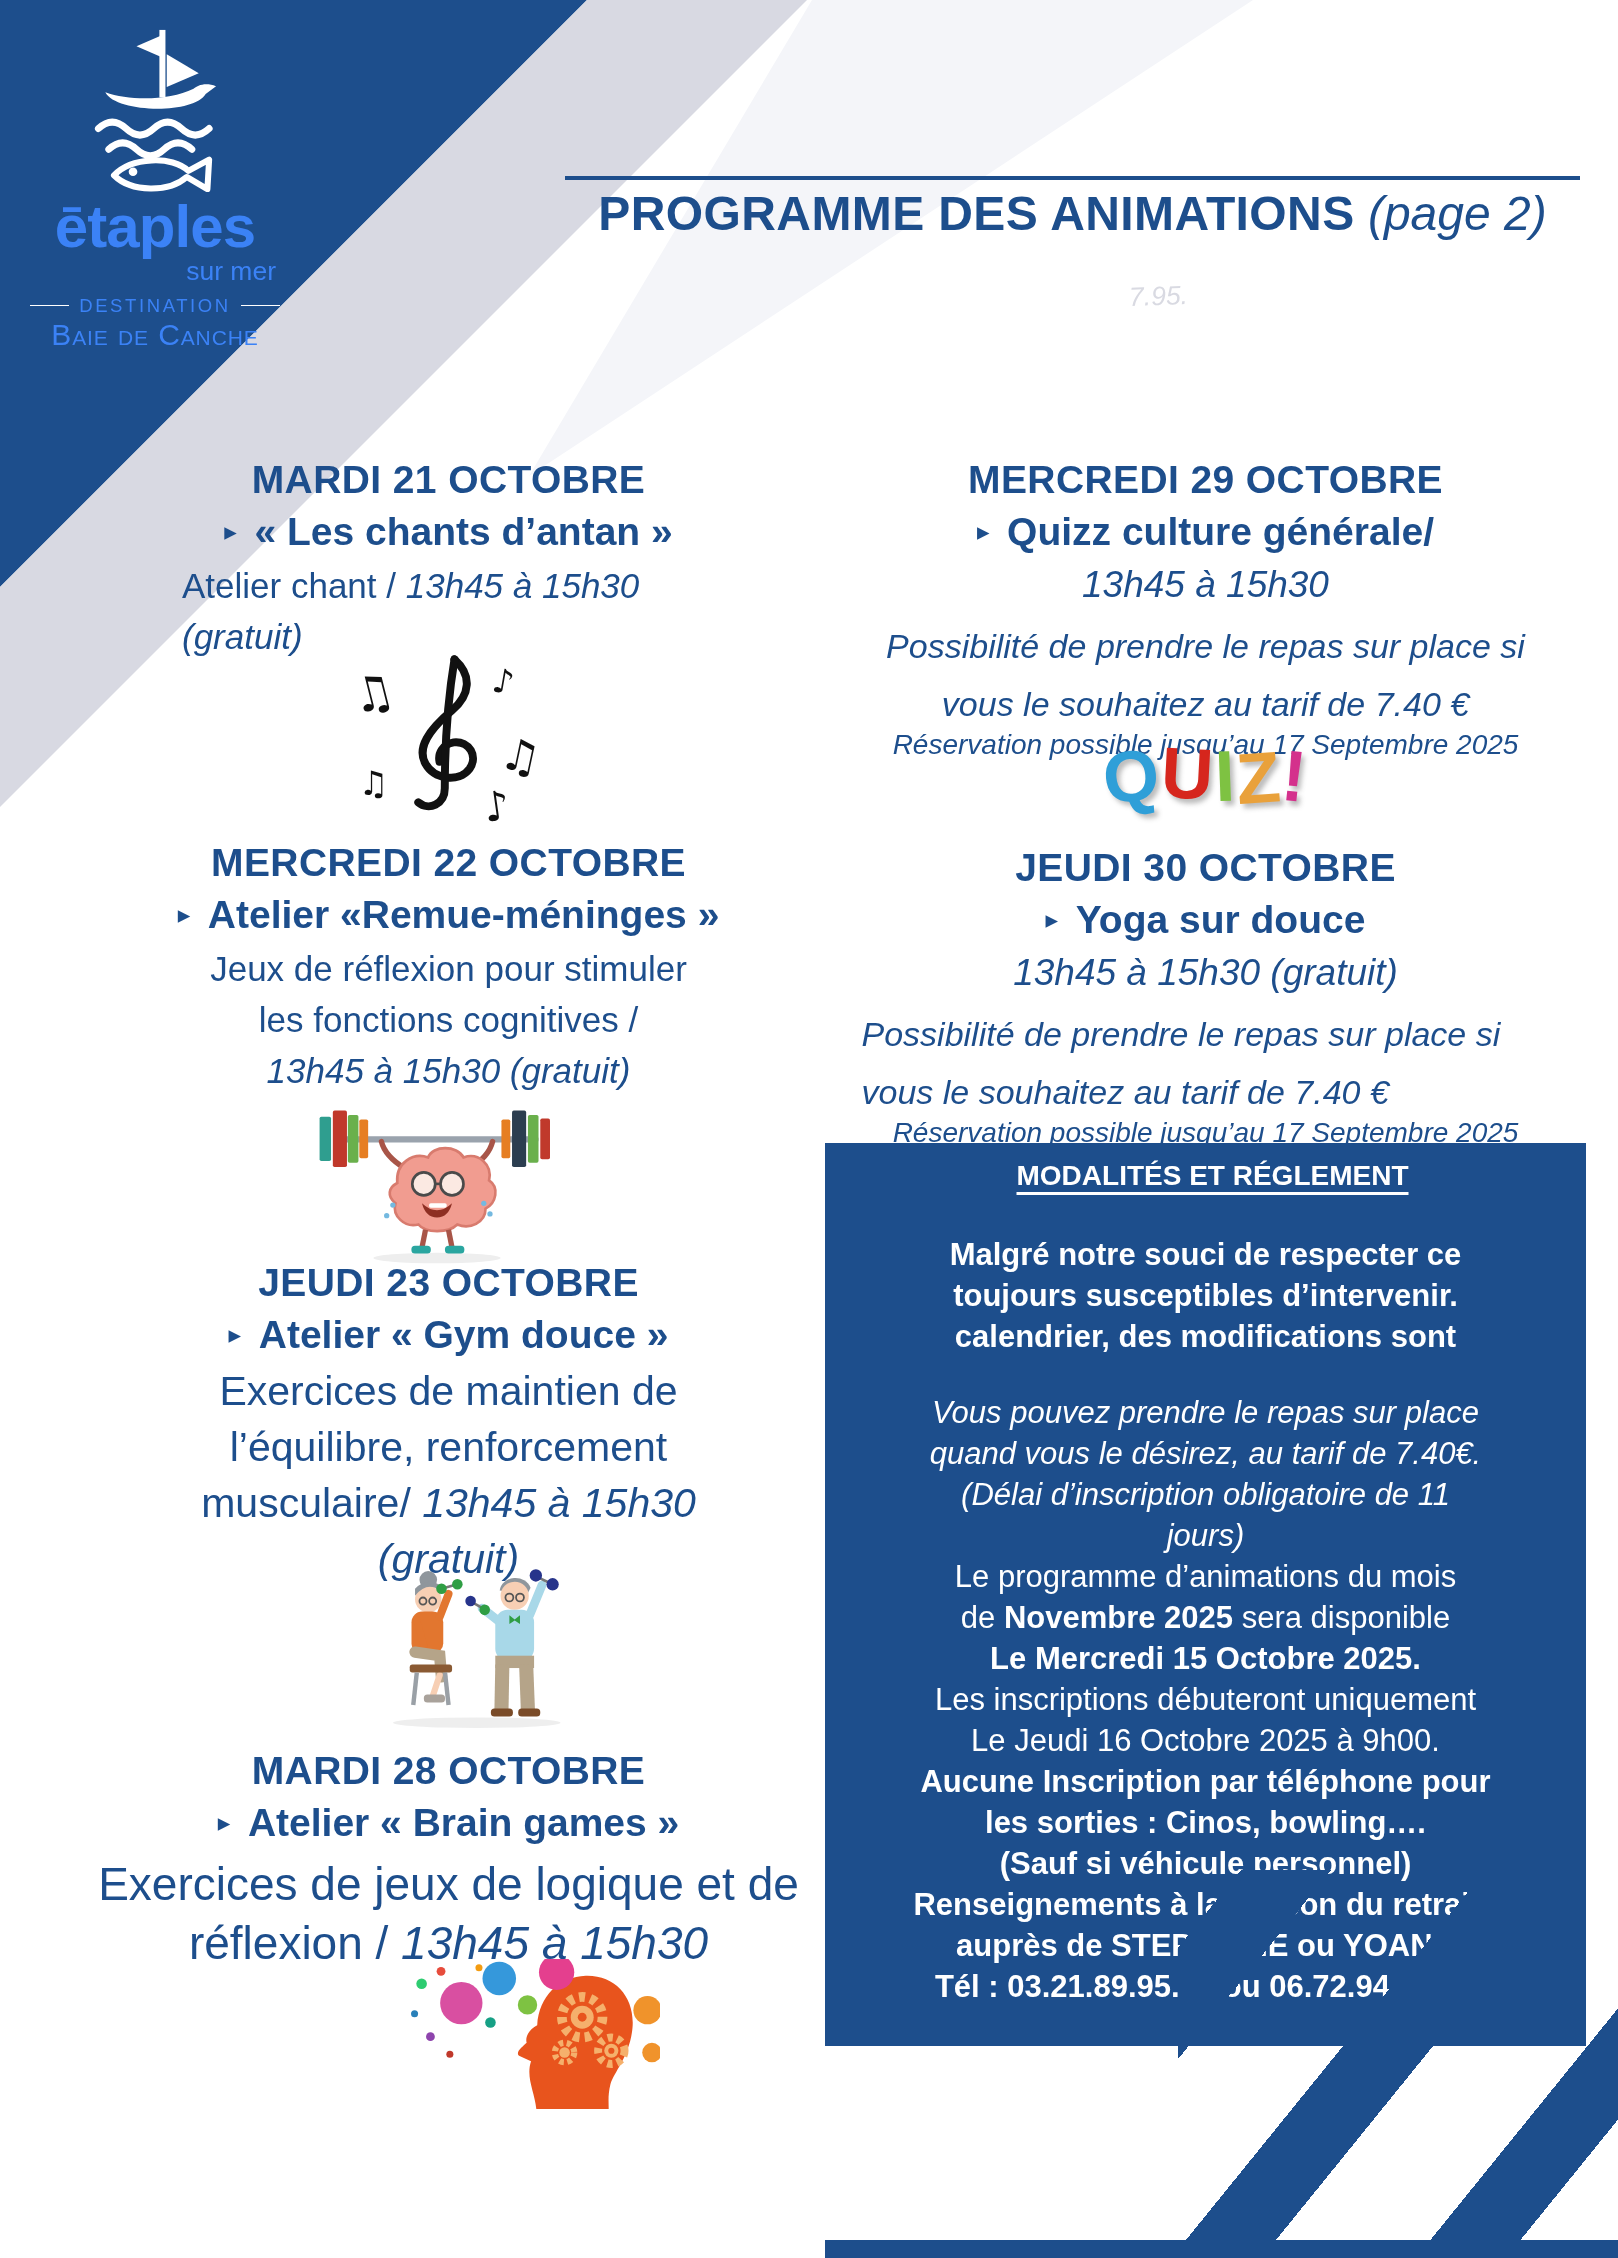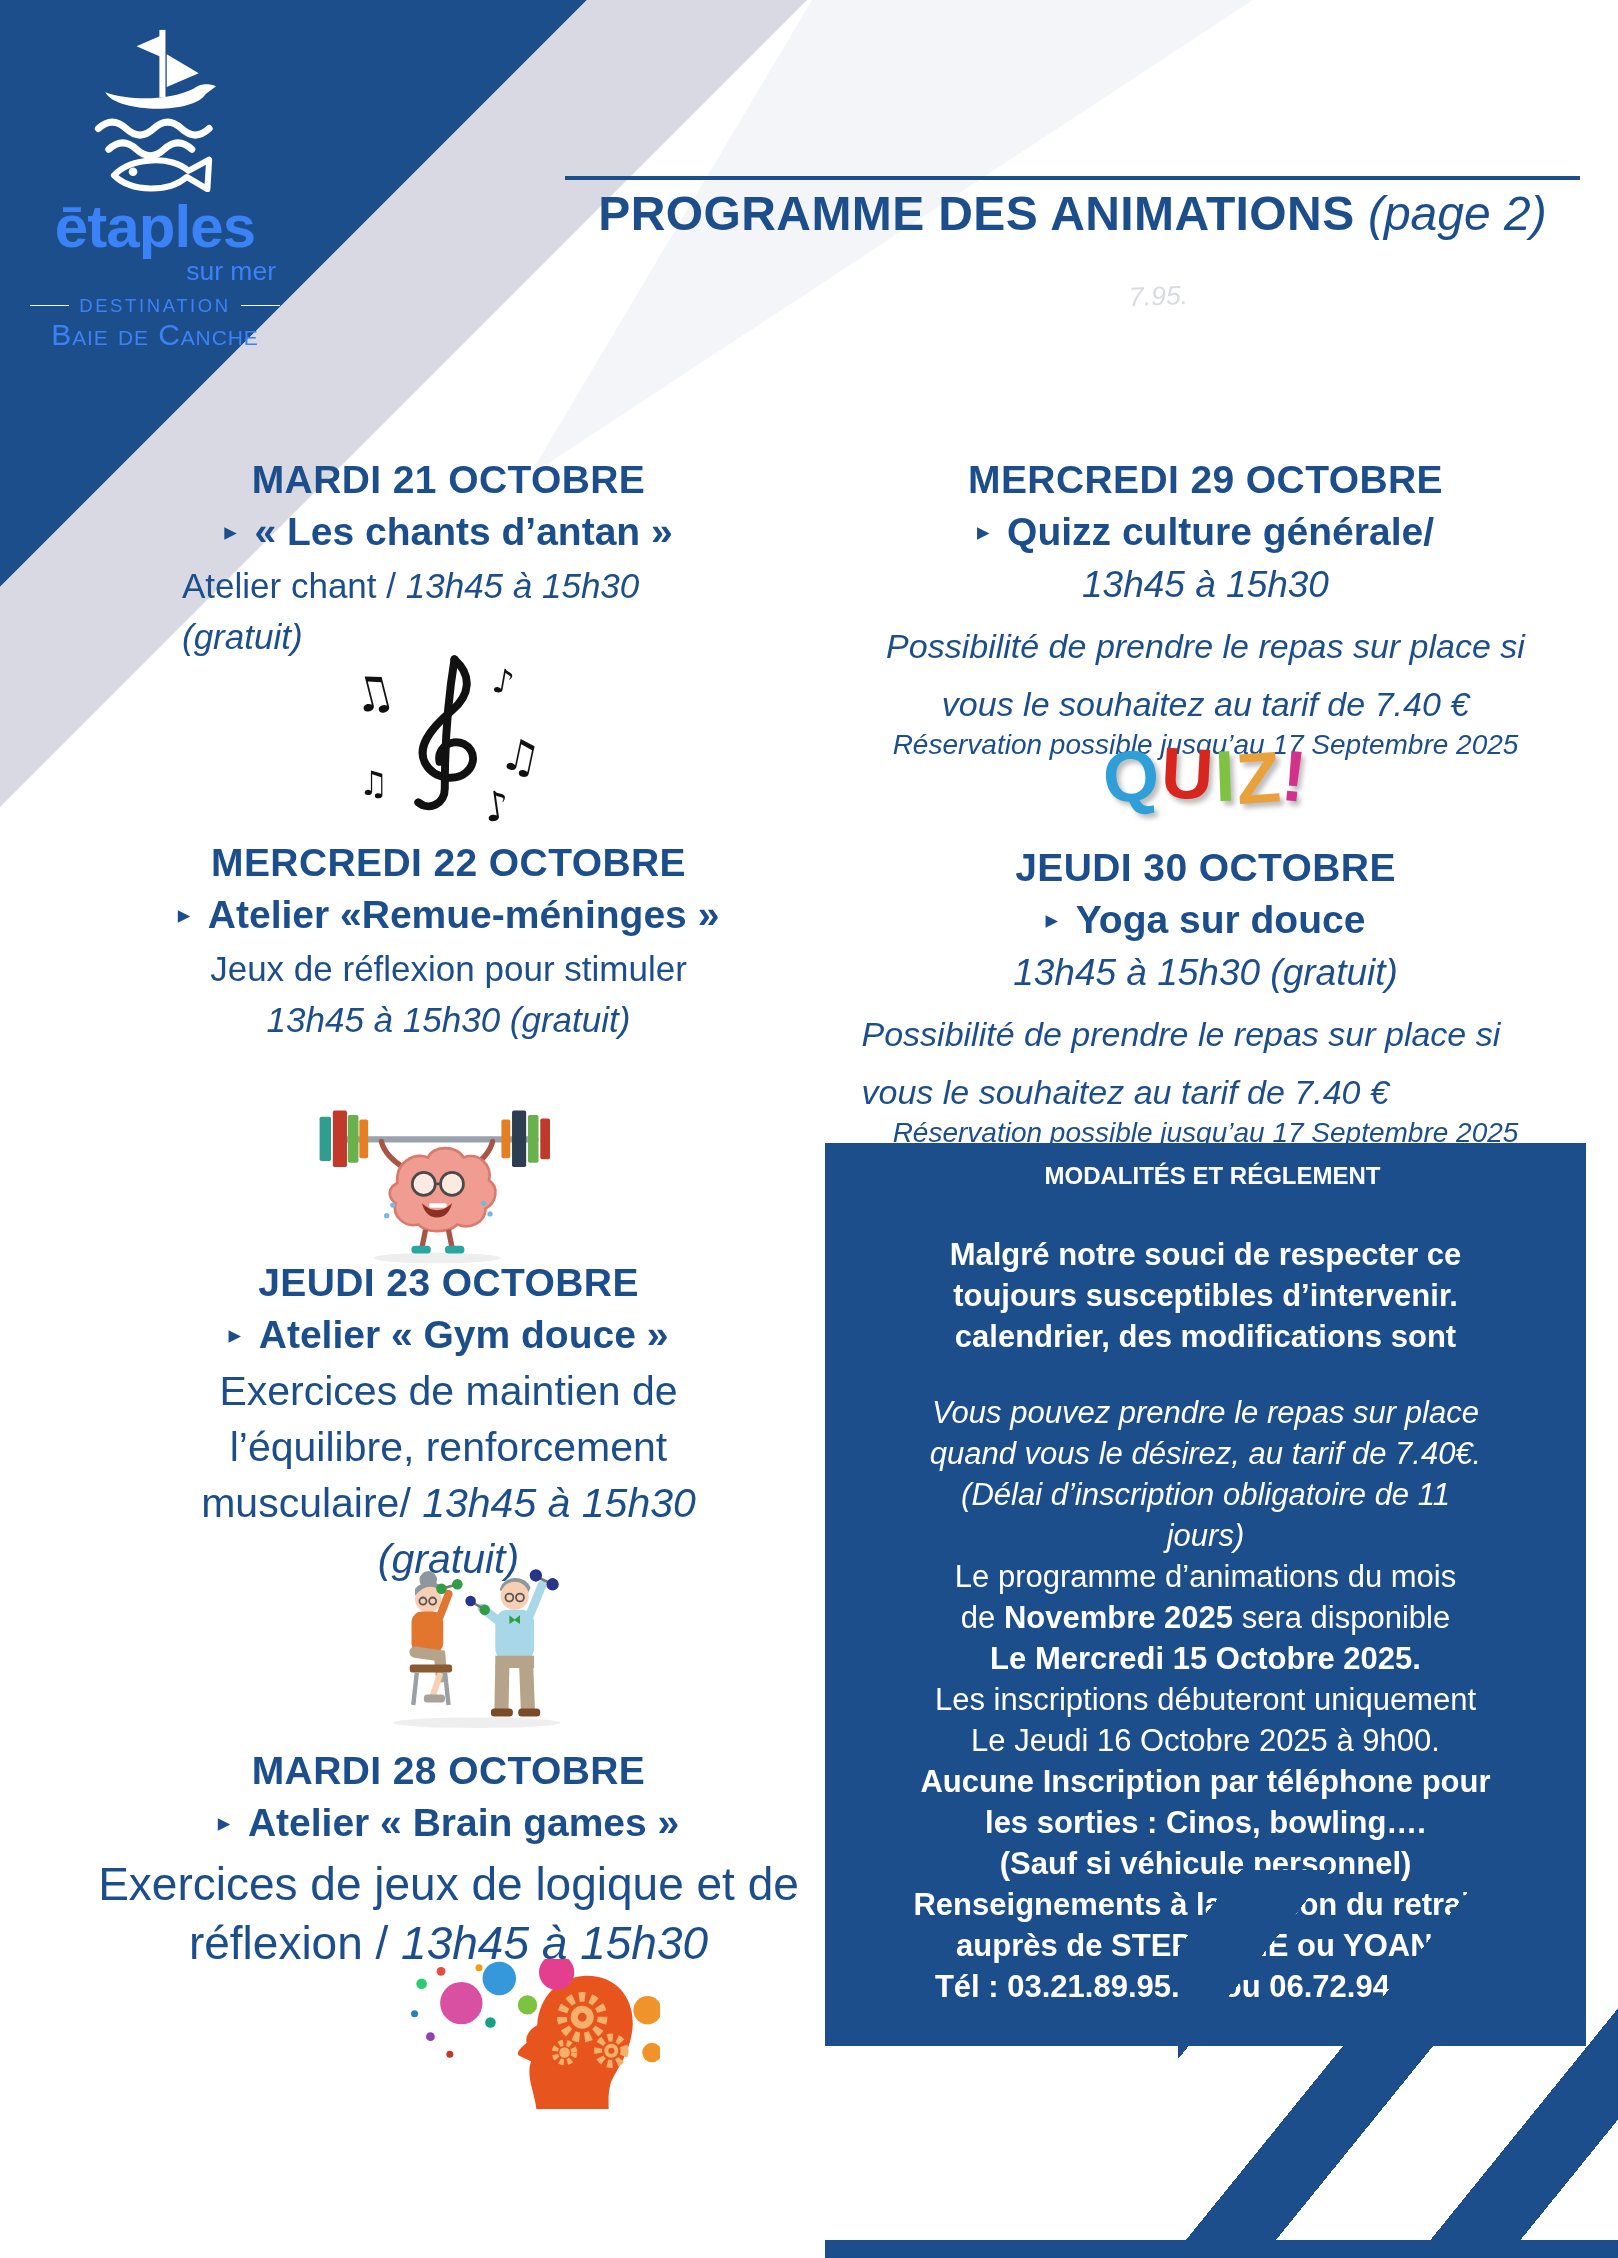--- a/index.html
+++ b/index.html
@@ -58,21 +58,21 @@
   .quiz span{display:inline-block;text-shadow:3.5px 4.4px 5.3px rgba(60,60,60,0.35);}
   .qz-q{color:#2f9fd8;transform:rotate(-5deg);}
   .qz-u{color:#d6261d;transform:rotate(3deg) translateY(-2.6px);}
   .qz-i{color:#7ec242;transform:rotate(-2deg);}
   .qz-z{color:#e9a13b;transform:rotate(-4deg) translateY(1.8px);}
   .qz-b{color:#d4318c;transform:rotate(6deg);}
 
   
   .mod-box{position:absolute;left:825px;top:1143px;width:761px;height:903px;background:#1d4e8c;
            color:#ffffff;text-align:center;padding-top:12.4px;box-sizing:border-box;}
-  .mod-title{font-size:24px;font-weight:bold;line-height:42px;
+  .mod-title{font-size:28px;font-weight:bold;line-height:42px;text-decoration:underline;
              text-underline-offset:7px;text-decoration-thickness:2.6px;margin-bottom:37px;padding-left:14px;}
   .mod-line{font-size:31px;line-height:41px;}
   .bold{font-weight:bold;}
   .sp40{margin-top:35px;}
 
   
   .stripes{position:absolute;right:0;bottom:17px;width:441px;height:371px;overflow:hidden;
            background:repeating-linear-gradient(129deg,transparent 0 49px,#1d4e8c 49px 119px,transparent 119px 190px);}
   .bottom-bar{position:absolute;left:825px;right:0;bottom:0;height:17.6px;background:#1d4e8c;}
 
@@ -135,20 +135,21 @@
     <text x="16" y="168" font-size="38" fill="#111" font-family="DejaVu Sans">♫</text>
     <text x="158" y="196" font-size="46" fill="#111" font-family="DejaVu Sans" transform="rotate(-8 175 180)">♪</text>
   </svg>
 
   <section class="evt col-left" style="top:838px">
     <div class="evt-date">MERCREDI 22 OCTOBRE</div>
     <div class="evt-title">
       <span class="bullet">▸</span><span>Atelier «Remue-méninges »</span>
     </div>
     <div class="l40">Jeux de réflexion pour stimuler</div>
+    <div class="l40">les fonctions cognitives /</div>
     <div class="l40 it">13h45 à 15h30 (gratuit)</div>
   </section>
 
   <svg class="icon-abs" style="left:309px;top:1099px" width="256" height="168" viewBox="0 0 290 190">
     <ellipse cx="145" cy="180" rx="72" ry="6" fill="#eeeeee"></ellipse>
     <rect x="30" y="42" width="230" height="7" rx="3" fill="#9aa3ad"></rect>
     <rect x="12" y="20" width="13" height="50" rx="2" fill="#2f9e8f"></rect>
     <rect x="27" y="13" width="16" height="64" rx="2" fill="#c0392b"></rect>
     <rect x="44" y="18" width="12" height="54" rx="2" fill="#6ab04c"></rect>
     <rect x="57" y="23" width="10" height="44" rx="2" fill="#e67e22"></rect>

